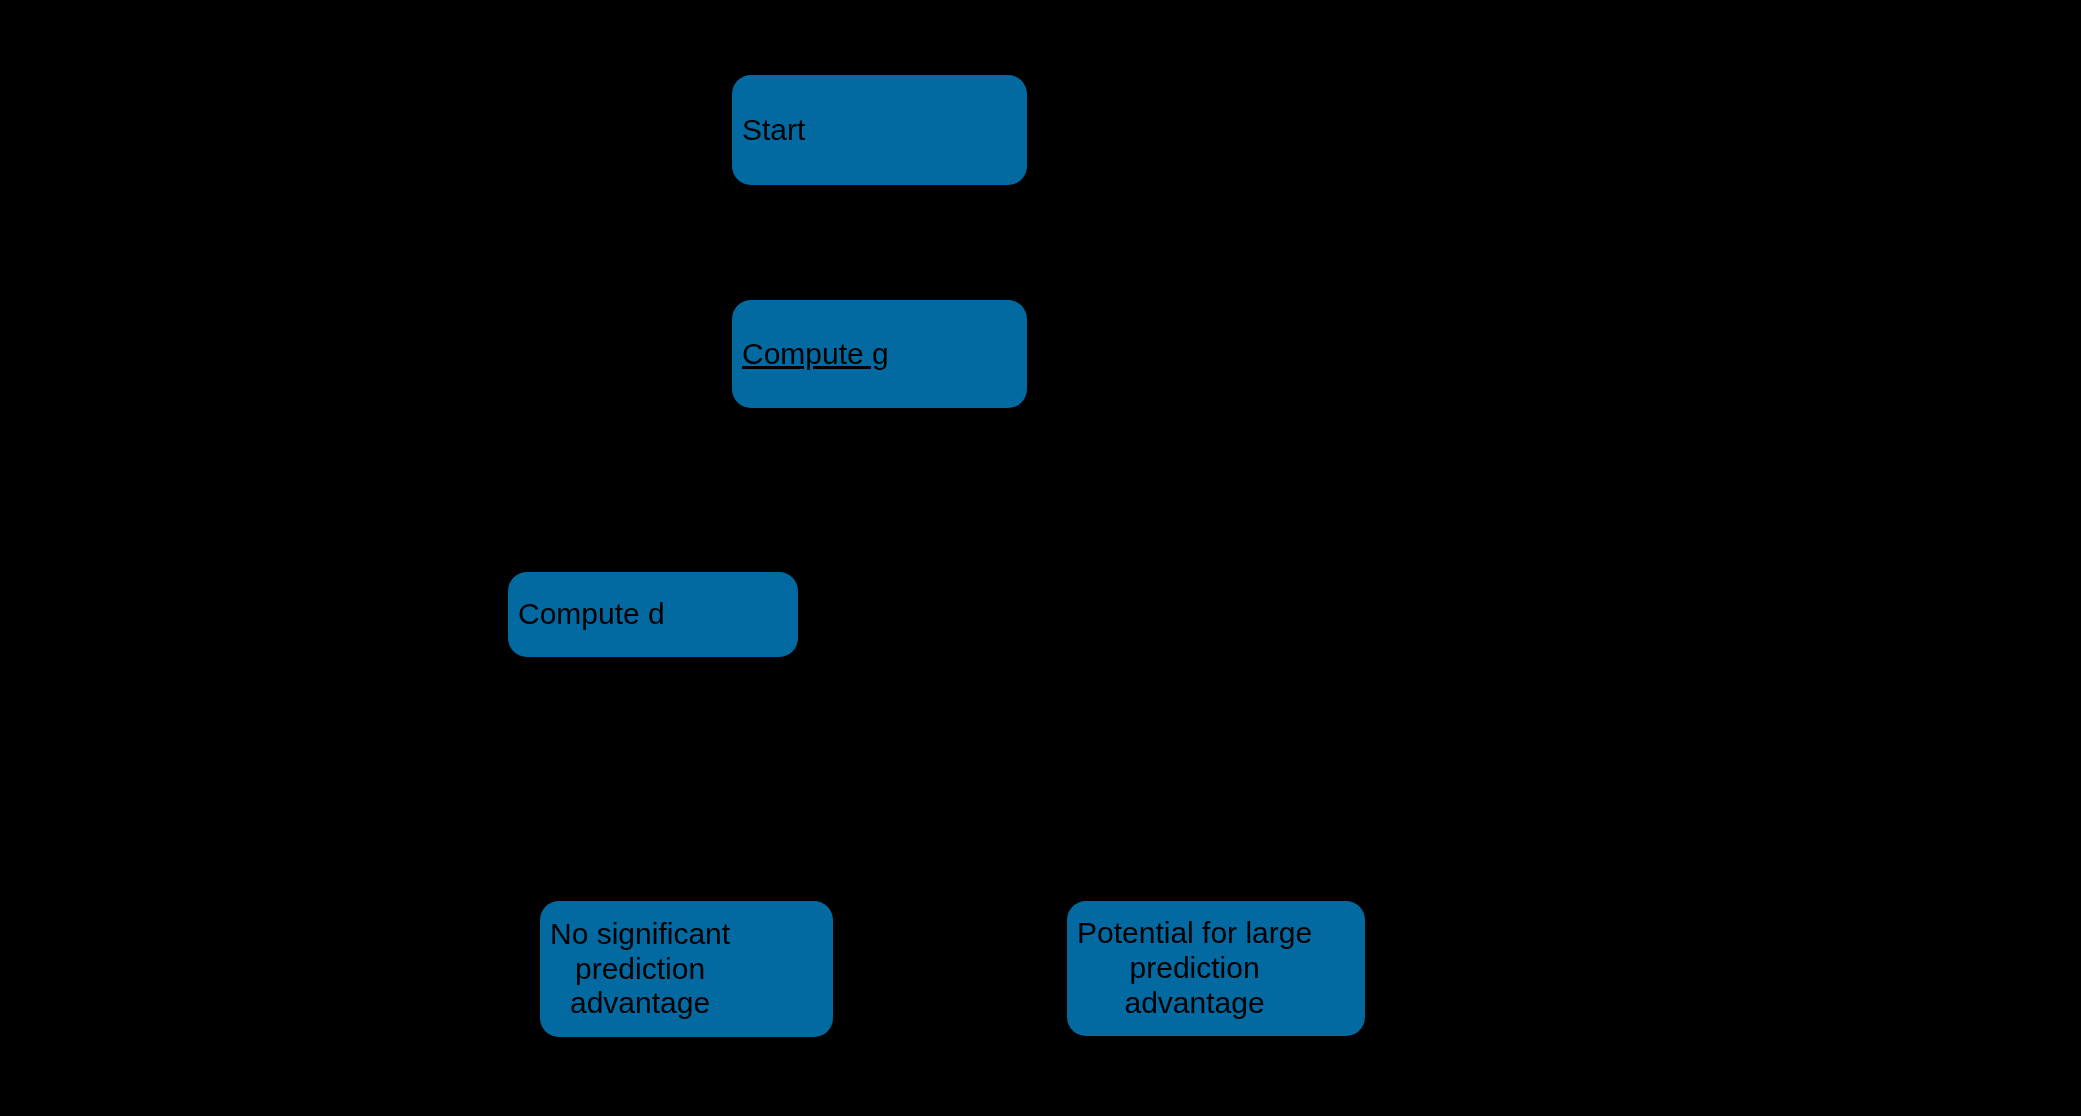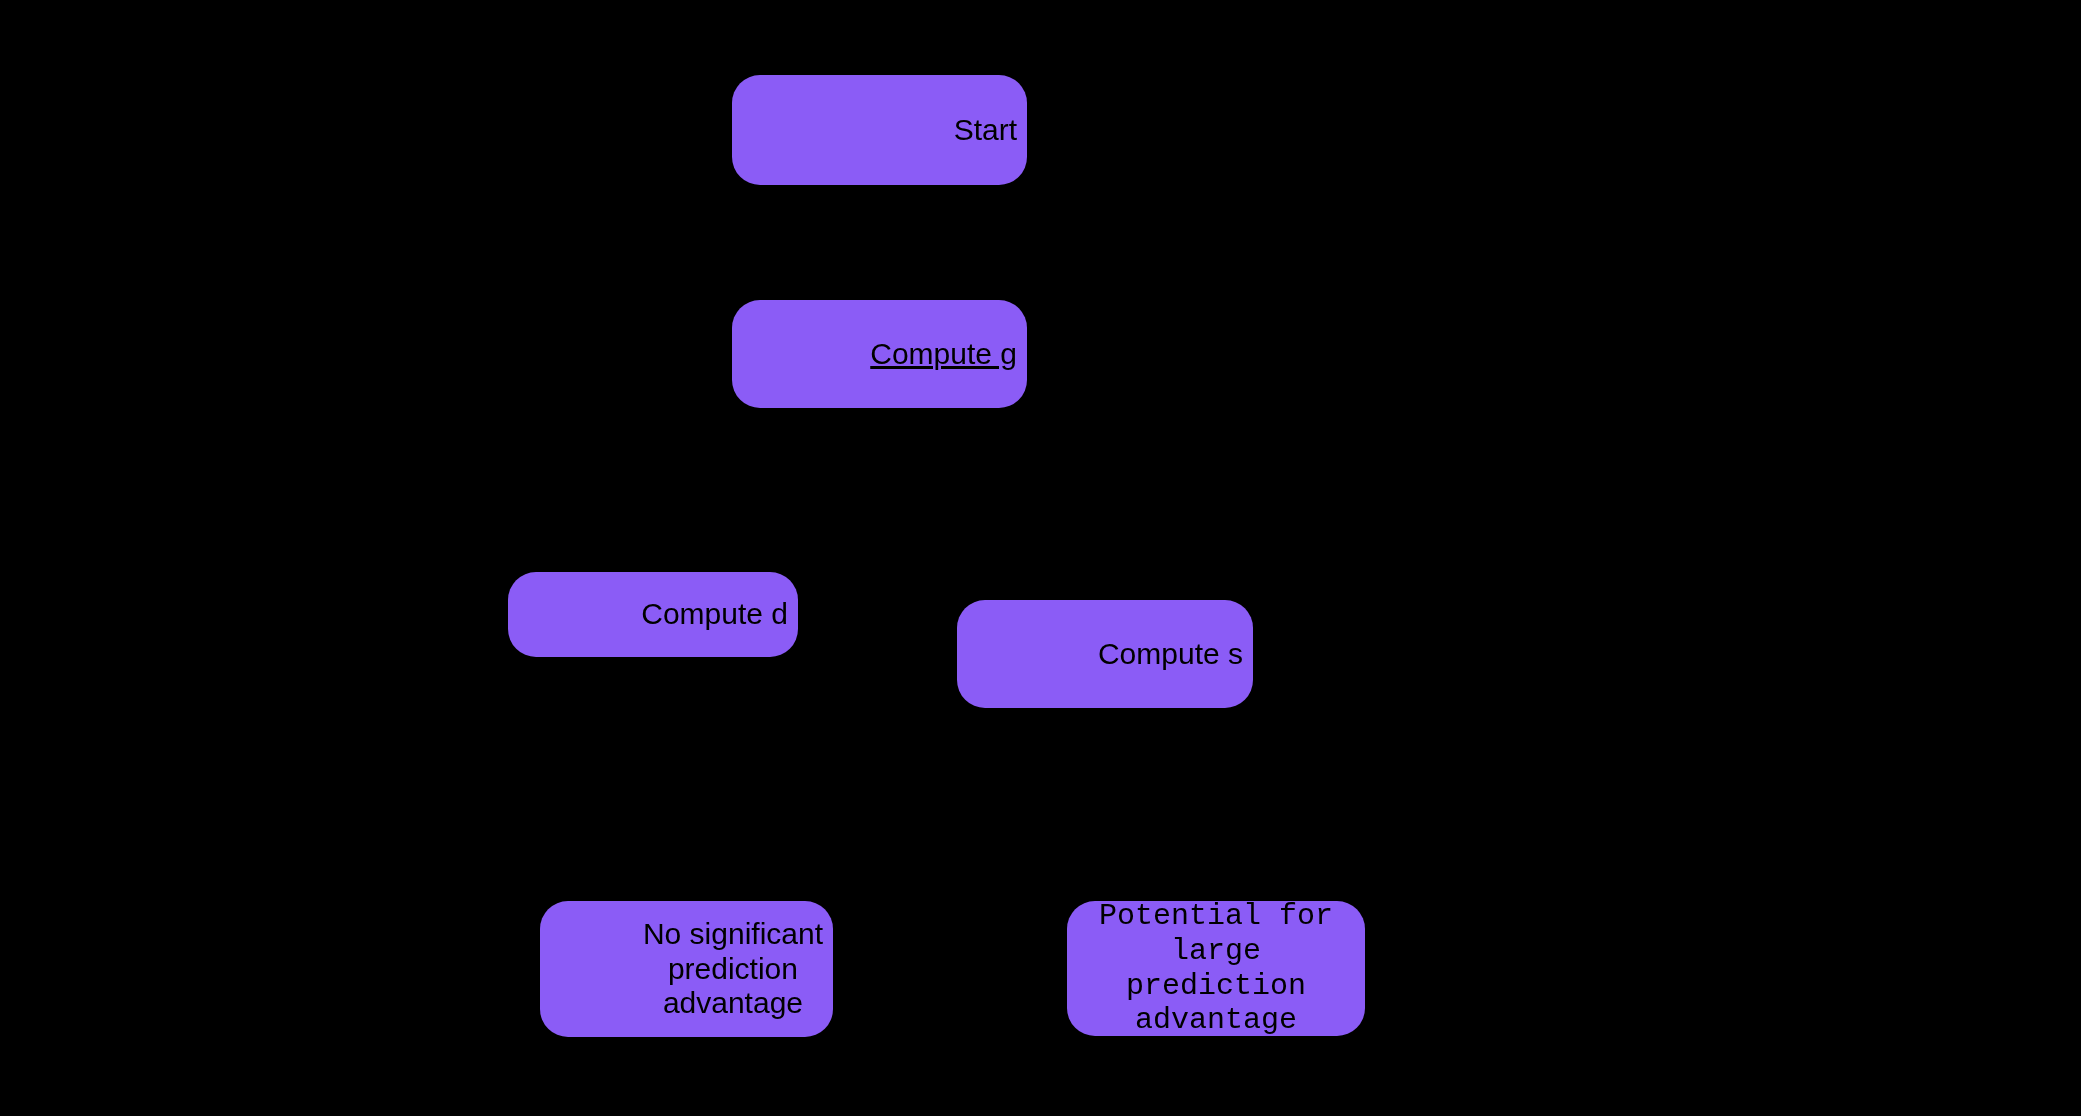--- a/index.html
+++ b/index.html
@@ -10,60 +10,57 @@
   .canvas {
     position: relative;
     width: 2081px;
     height: 1116px;
     background: #000000;
     overflow: hidden;
     font-family: "Liberation Sans", sans-serif;
   }
   .node {
     position: absolute;
-    background: #8b5cf6;
-    border-radius: 28px;
+    background: #0369a1;
+    border-radius: 19px;
     display: flex;
     align-items: center;
-    justify-content: flex-end;
+    justify-content: flex-start;
     text-align: center;
     color: #000000;
     font-size: 30px;
     line-height: 1.16;
     white-space: pre-line;
     box-sizing: border-box;
     padding: 4px 10px;
   }
   .node-start      { left: 732px;  top: 75px;  width: 295px; height: 110px; }
   .node-compute-g  { left: 732px;  top: 300px; width: 295px; height: 108px; text-decoration: underline; }
   .node-compute-d  { left: 508px;  top: 572px; width: 290px; height: 85px; }
   .node-compute-s  { left: 957px;  top: 600px; width: 296px; height: 108px; }
   .node-no-adv     { left: 508px;  top: 901px; width: 293px; height: 136px; margin-left: 32px; }
-  .node-large-adv  { left: 1067px; top: 901px; width: 298px; height: 135px; font-family: Liberation Mono, monospace; }
+  .node-large-adv  { left: 1067px; top: 901px; width: 298px; height: 135px; }
 </style>
 </head>
 <body>
 
 <div class="canvas">
 
   <div class="node node-start">
     <span>Start</span>
   </div>
 
   <div class="node node-compute-g">
     <span>Compute g</span>
   </div>
 
   <div class="node node-compute-d">
     <span>Compute d</span>
   </div>
 
-  <div class="node node-compute-s">
-    <span>Compute s</span>
-  </div>
 
   <div class="node node-no-adv">
     <span>No significant
 prediction
 advantage</span>
   </div>
 
   <div class="node node-large-adv">
     <span>Potential for large
 prediction

